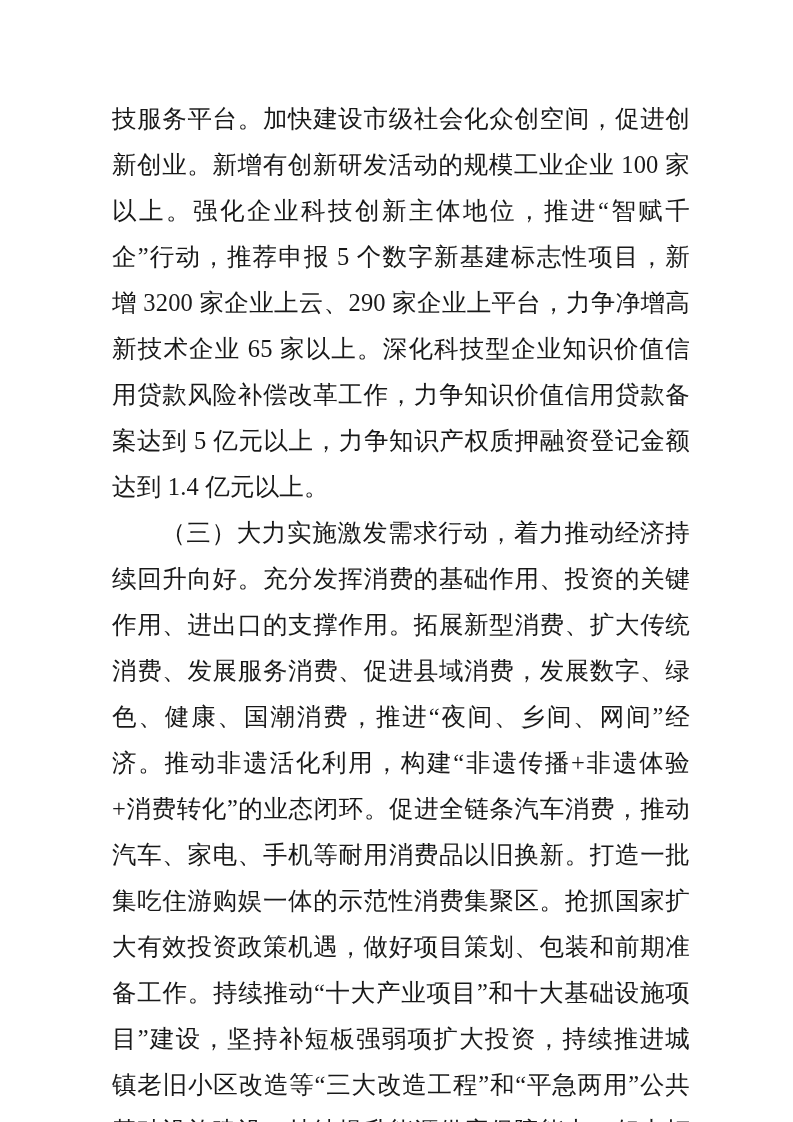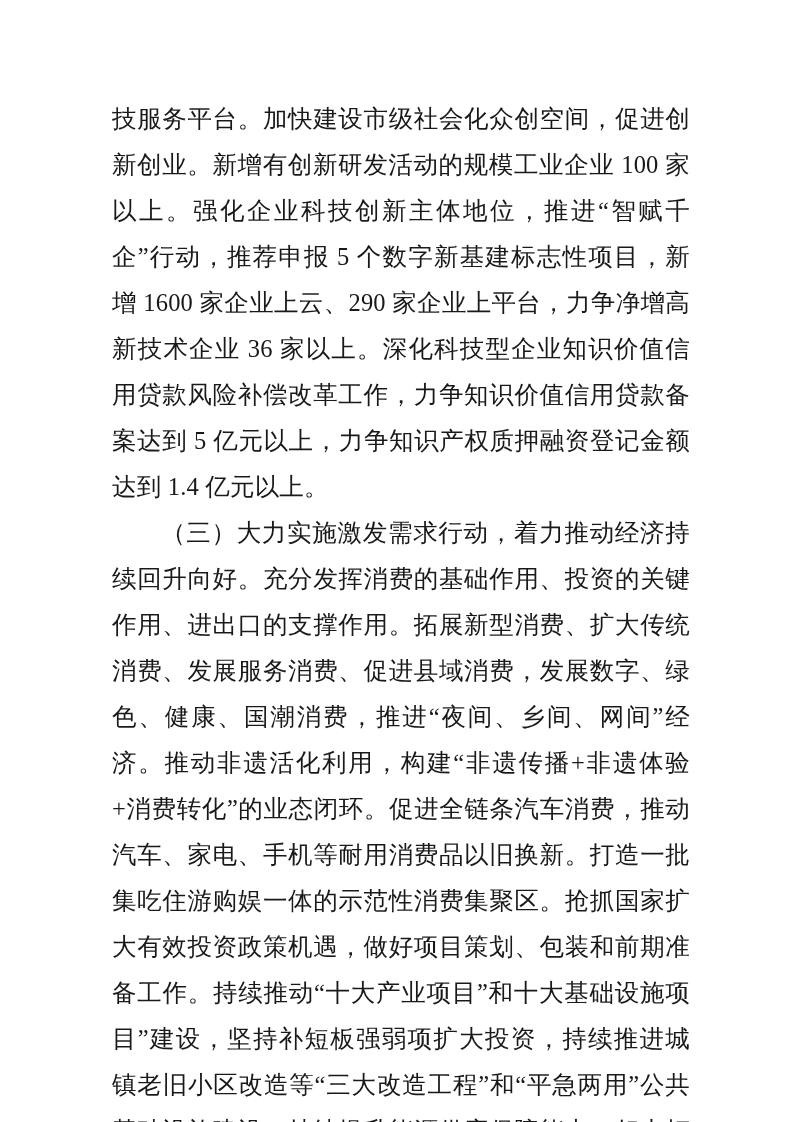--- a/index.html
+++ b/index.html
@@ -42,16 +42,16 @@
   }
   .indent {
     text-indent: 49px;
   }
 </style>
 </head>
 <body>
 
 <div class="page">
   <div class="content">
-    <p class="para">技服务平台。加快建设市级社会化众创空间，促进创新创业。新增有创新研发活动的规模工业企业 100 家以上。强化企业科技创新主体地位，推进“智赋千企”行动，推荐申报 5 个数字新基建标志性项目，新增 1600 家企业上云、290 家企业上平台，力争净增高新技术企业 36 家以上。深化科技型企业知识价值信用贷款风险补偿改革工作，力争知识价值信用贷款备案达到 5 亿元以上，力争知识产权质押融资登记金额达到 1.4 亿元以上。</p>
+    <p class="para">技服务平台。加快建设市级社会化众创空间，促进创新创业。新增有创新研发活动的规模工业企业 100 家以上。强化企业科技创新主体地位，推进“智赋千企”行动，推荐申报 5 个数字新基建标志性项目，新增 3200 家企业上云、290 家企业上平台，力争净增高新技术企业 65 家以上。深化科技型企业知识价值信用贷款风险补偿改革工作，力争知识价值信用贷款备案达到 5 亿元以上，力争知识产权质押融资登记金额达到 1.4 亿元以上。</p>
     <p class="para indent">（三）大力实施激发需求行动，着力推动经济持续回升向好。充分发挥消费的基础作用、投资的关键作用、进出口的支撑作用。拓展新型消费、扩大传统消费、发展服务消费、促进县域消费，发展数字、绿色、健康、国潮消费，推进“夜间、乡间、网间”经济。推动非遗活化利用，构建“非遗传播+非遗体验+消费转化”的业态闭环。促进全链条汽车消费，推动汽车、家电、手机等耐用消费品以旧换新。打造一批集吃住游购娱一体的示范性消费集聚区。抢抓国家扩大有效投资政策机遇，做好项目策划、包装和前期准备工作。持续推动“十大产业项目”和十大基础设施项目”建设，坚持补短板强弱项扩大投资，持续推进城镇老旧小区改造等“三大改造工程”和“平急两用”公共基础设施建设。持续提升能源供应保障能力。努力打造城市“15 分钟”和农村“30 分钟”全面健身圈。建立政府性投资项目全周期管理机制。进一步激发民间投资活力，规范实施政府和社会资本合作新机制。不断提升园区项目承载能力，构建以产业链精准招商为重点的大招商格局。</p>
   </div>
 </div>
 
 </body></html>

